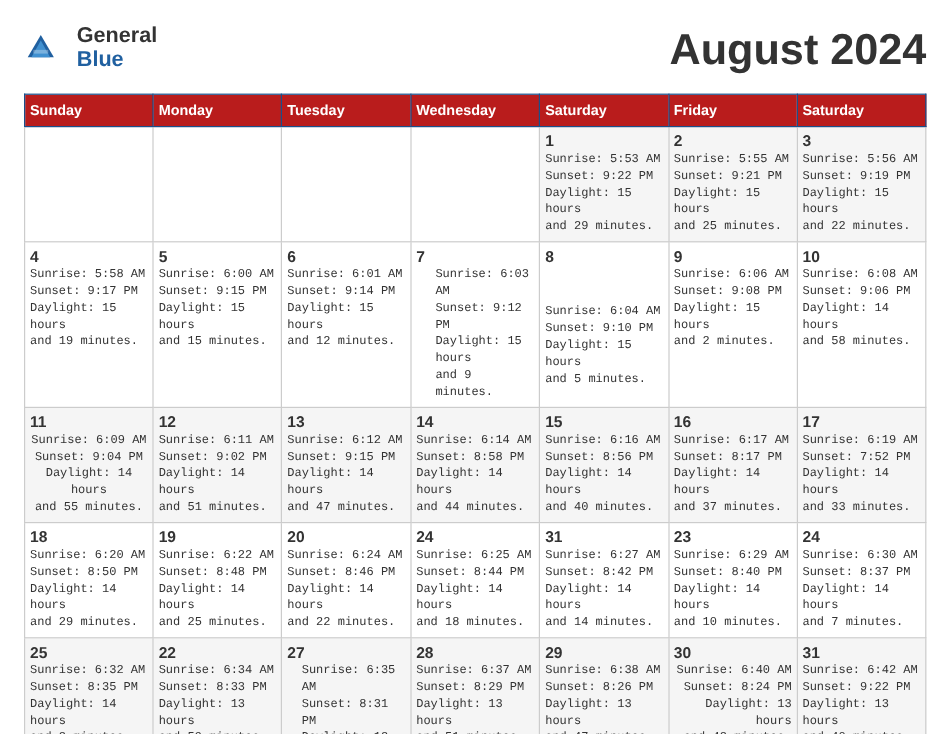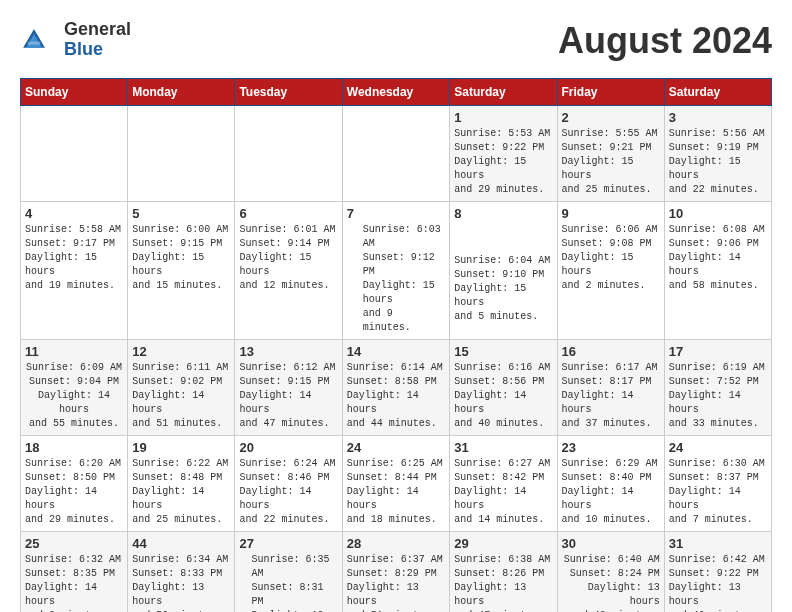--- a/index.html
+++ b/index.html
@@ -306,21 +306,21 @@
       </tr>
       <tr>
         <td>
           <div class="day-number">25</div>
           <div class="day-info" style="white-space: pre-line;">Sunrise: 6:32 AM
 Sunset: 8:35 PM
 Daylight: 14 hours
 and 3 minutes.</div>
         </td>
         <td>
-          <div class="day-number">44</div>
+          <div class="day-number">22</div>
           <div class="day-info" style="white-space: pre-line;">Sunrise: 6:34 AM
 Sunset: 8:33 PM
 Daylight: 13 hours
 and 59 minutes.</div>
         </td>
         <td>
           <div class="day-number">27</div>
           <div class="day-info" style="white-space: pre-line; margin-left: 12px;">Sunrise: 6:35 AM
 Sunset: 8:31 PM
 Daylight: 13 hours

